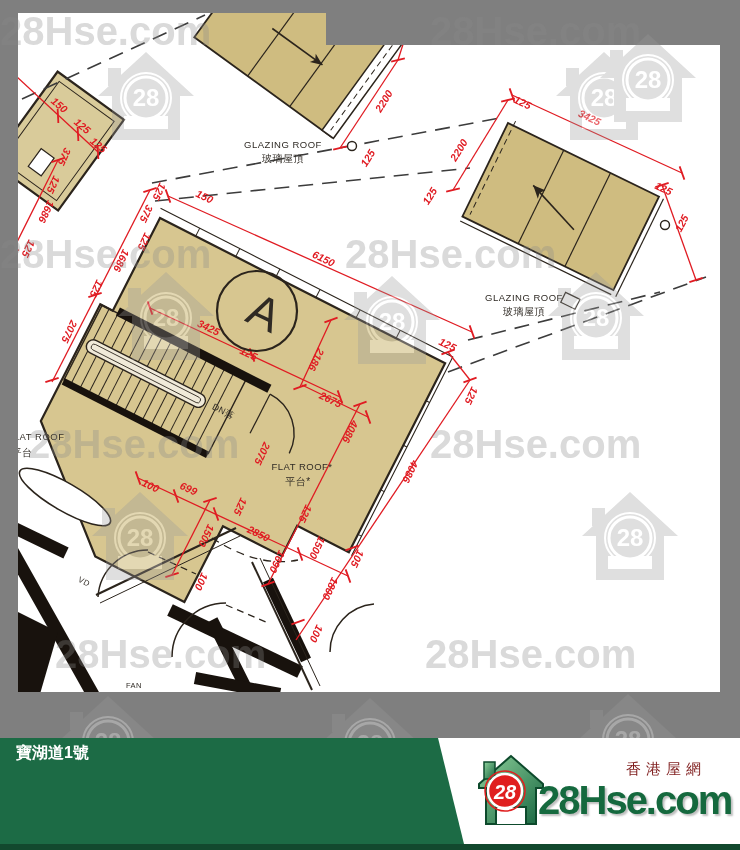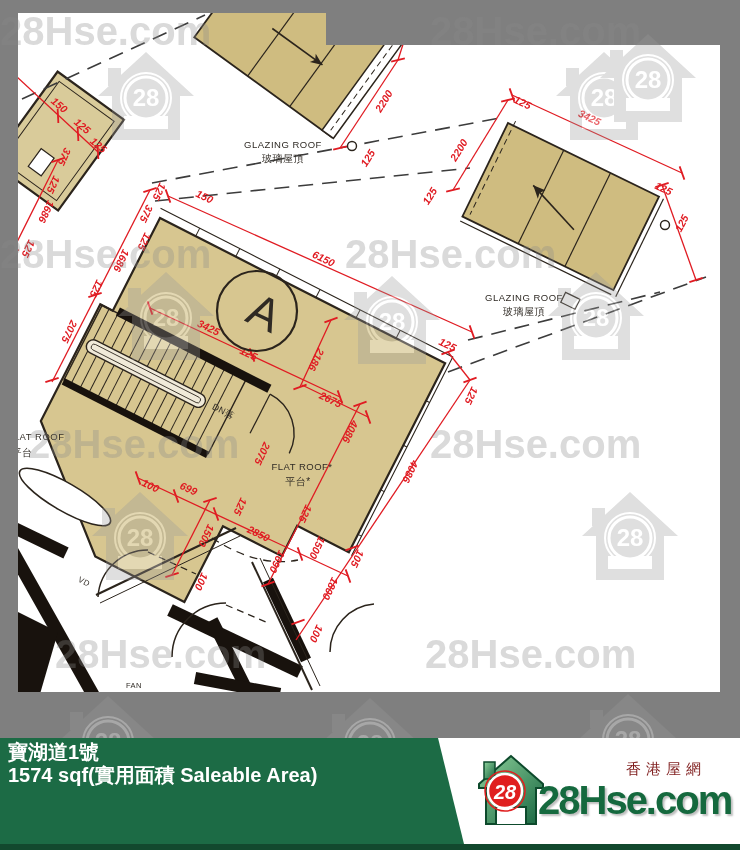--- a/index.html
+++ b/index.html
@@ -9,21 +9,21 @@
   .dim{fill:#e01b22;font-size:10.5px;font-weight:bold;font-style:italic;text-anchor:middle;}
   .plab{fill:#2f2a24;text-anchor:middle;letter-spacing:.5px;}
   .wmtext{fill:#8a8a8a;font-size:40px;font-weight:bold;}
   
   .bar{position:absolute;left:0;top:738px;width:740px;height:112px;background:#1c6b45;}
   .bar-dark{position:absolute;left:0;top:844px;width:740px;height:6px;background:#12492e;z-index:4;}
   .logo-panel{position:absolute;left:438px;top:738px;width:302px;height:106px;background:#fff;
               clip-path:polygon(0 0,100% 0,100% 100%,26px 100%);z-index:2;}
   .bar-text{position:absolute;left:8px;top:741px;z-index:3;color:#fff;}
   .bar-title{font-size:26px;font-weight:bold;line-height:30px;letter-spacing:-.5px;}
-  .bar-line{font-size:20px;font-weight:bold;line-height:23px;}
+  .bar-line{font-size:16px;font-weight:bold;line-height:23px;margin-left:8px;}
   .brand-cn{position:absolute;left:188px;top:22px;color:#7f1d1d;font-size:15px;letter-spacing:5px;}
   .brand-name{position:absolute;left:100px;top:40px;font-size:40px;font-weight:bold;letter-spacing:-2px;
               color:#15693e;text-shadow:2px 2px 2px rgba(70,70,70,.35);}
   .house-logo{position:absolute;left:38px;top:16px;}
 </style>
 </head>
 <body>
 
 <div class="stage">
 
@@ -306,21 +306,20 @@
         <use href="#wmh" transform="translate(580 694)"></use>
       </g>
 </svg>
 
 
 <div class="bar"></div>
 <div class="bar-dark"></div>
 
 <div class="bar-text">
   <div class="bar-line">寶湖道1號</div>
-  <div class="bar-line">1574 sqf(實用面積 Saleable Area)</div>
 </div>
 
 <div class="logo-panel">
   <span class="brand-cn">香港屋網</span>
   <svg class="house-logo" width="70" height="74" viewBox="0 0 70 74">
     <defs>
       <linearGradient id="hg" x1="0" y1="0" x2="1" y2="1">
         <stop offset="0" stop-color="#8ed19b"></stop>
             <stop offset="1" stop-color="#176540"></stop>
       </linearGradient>

